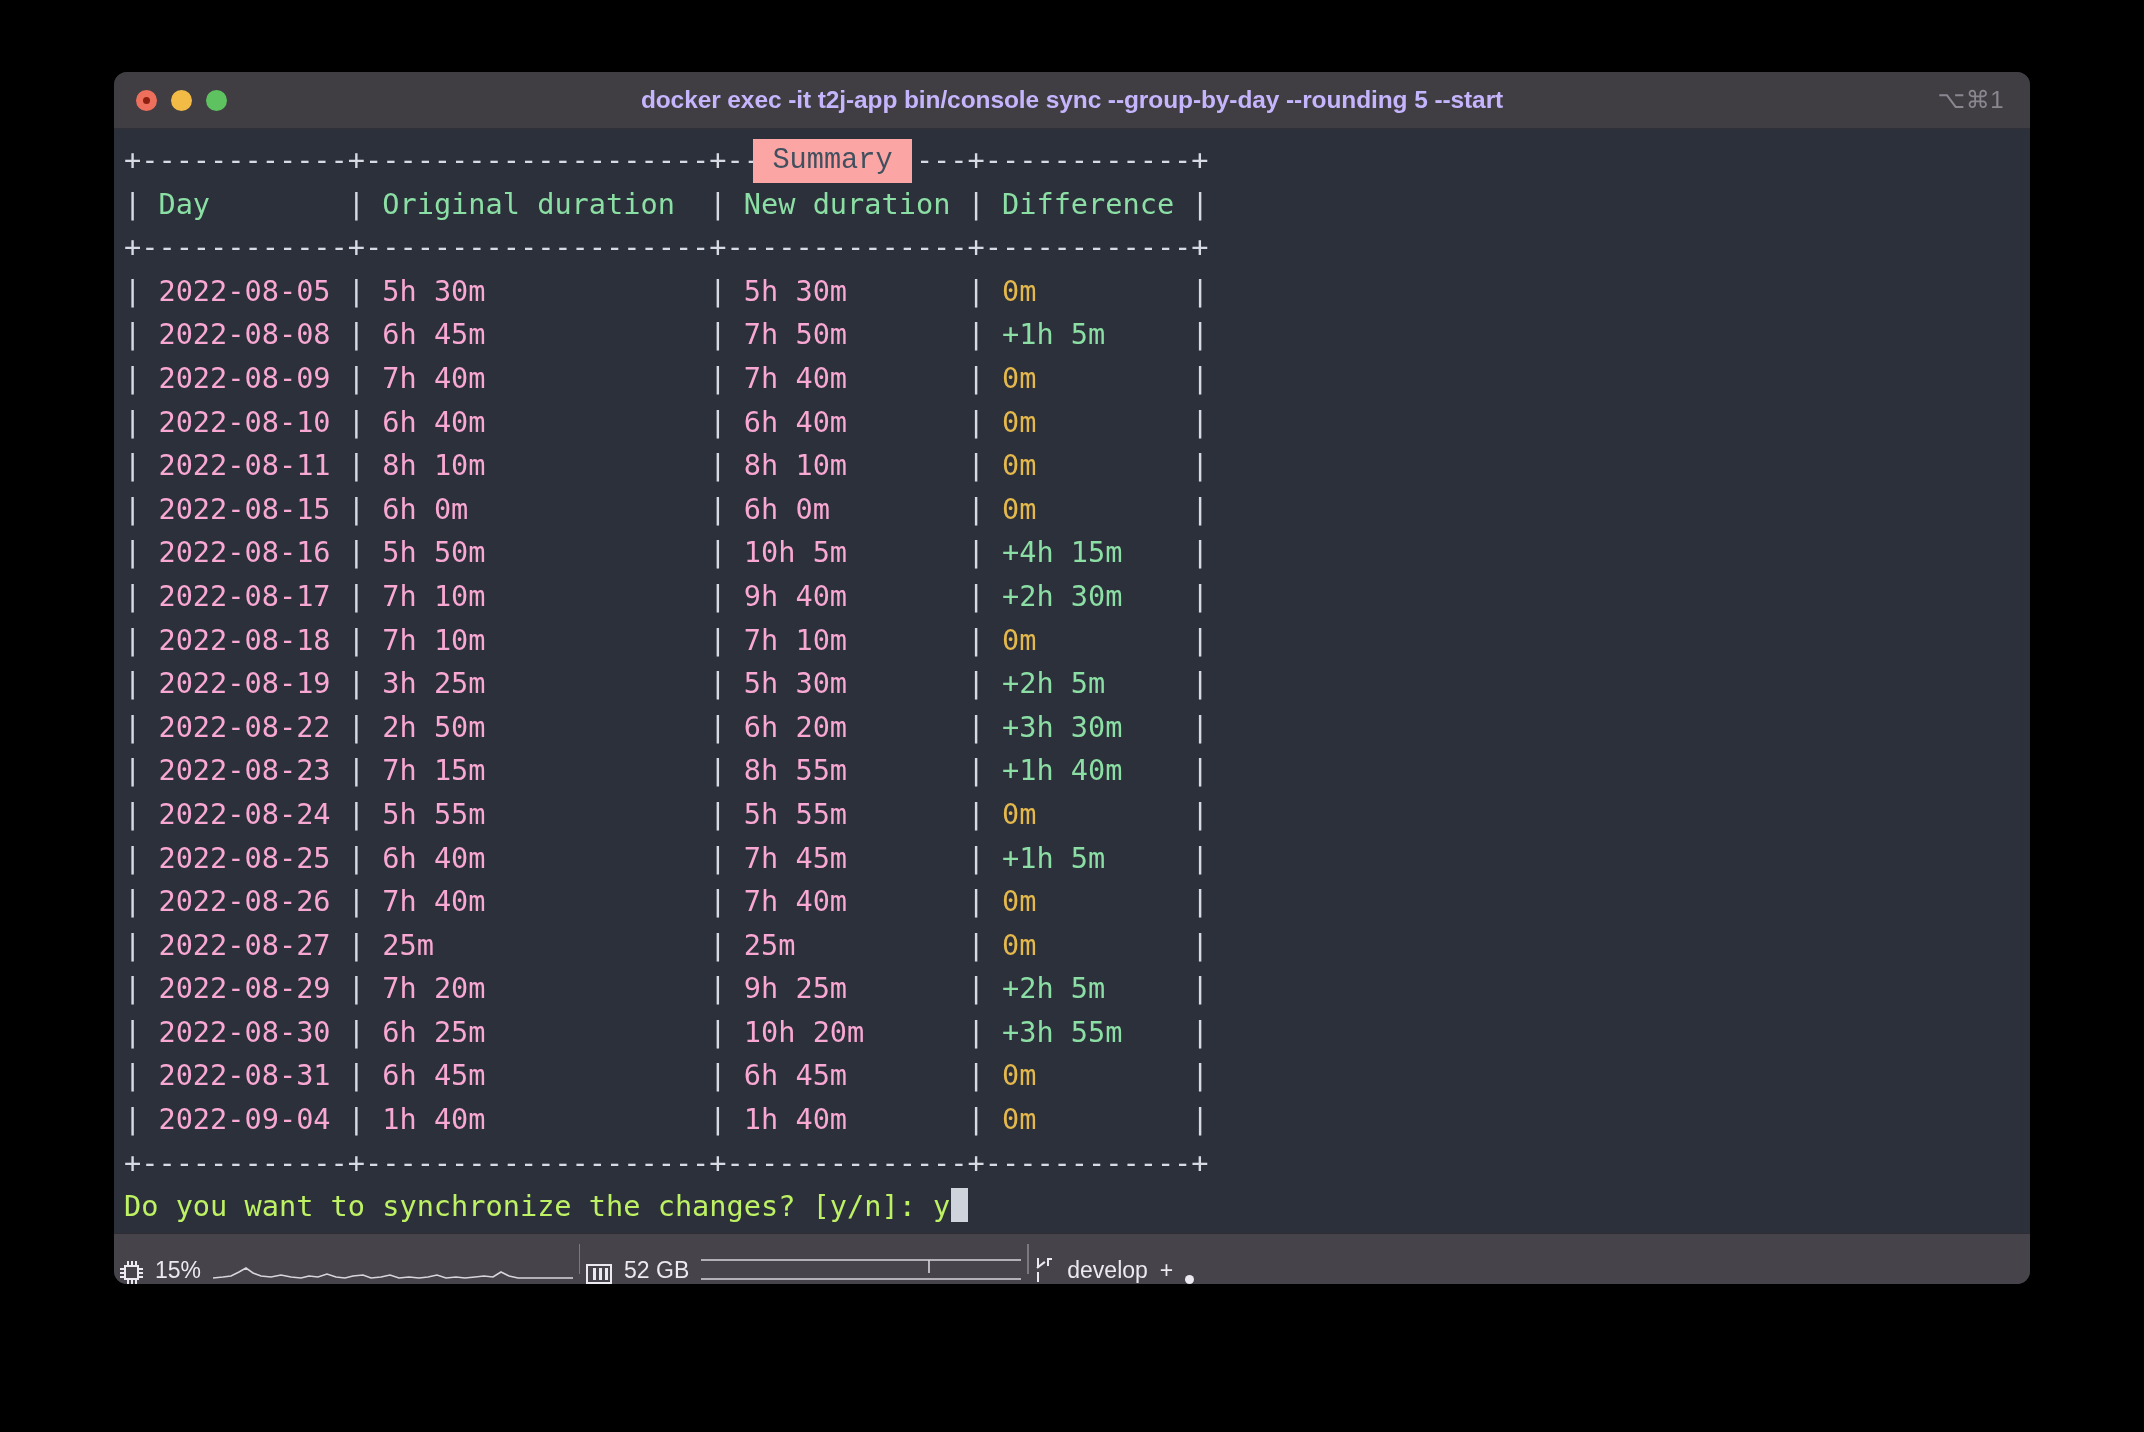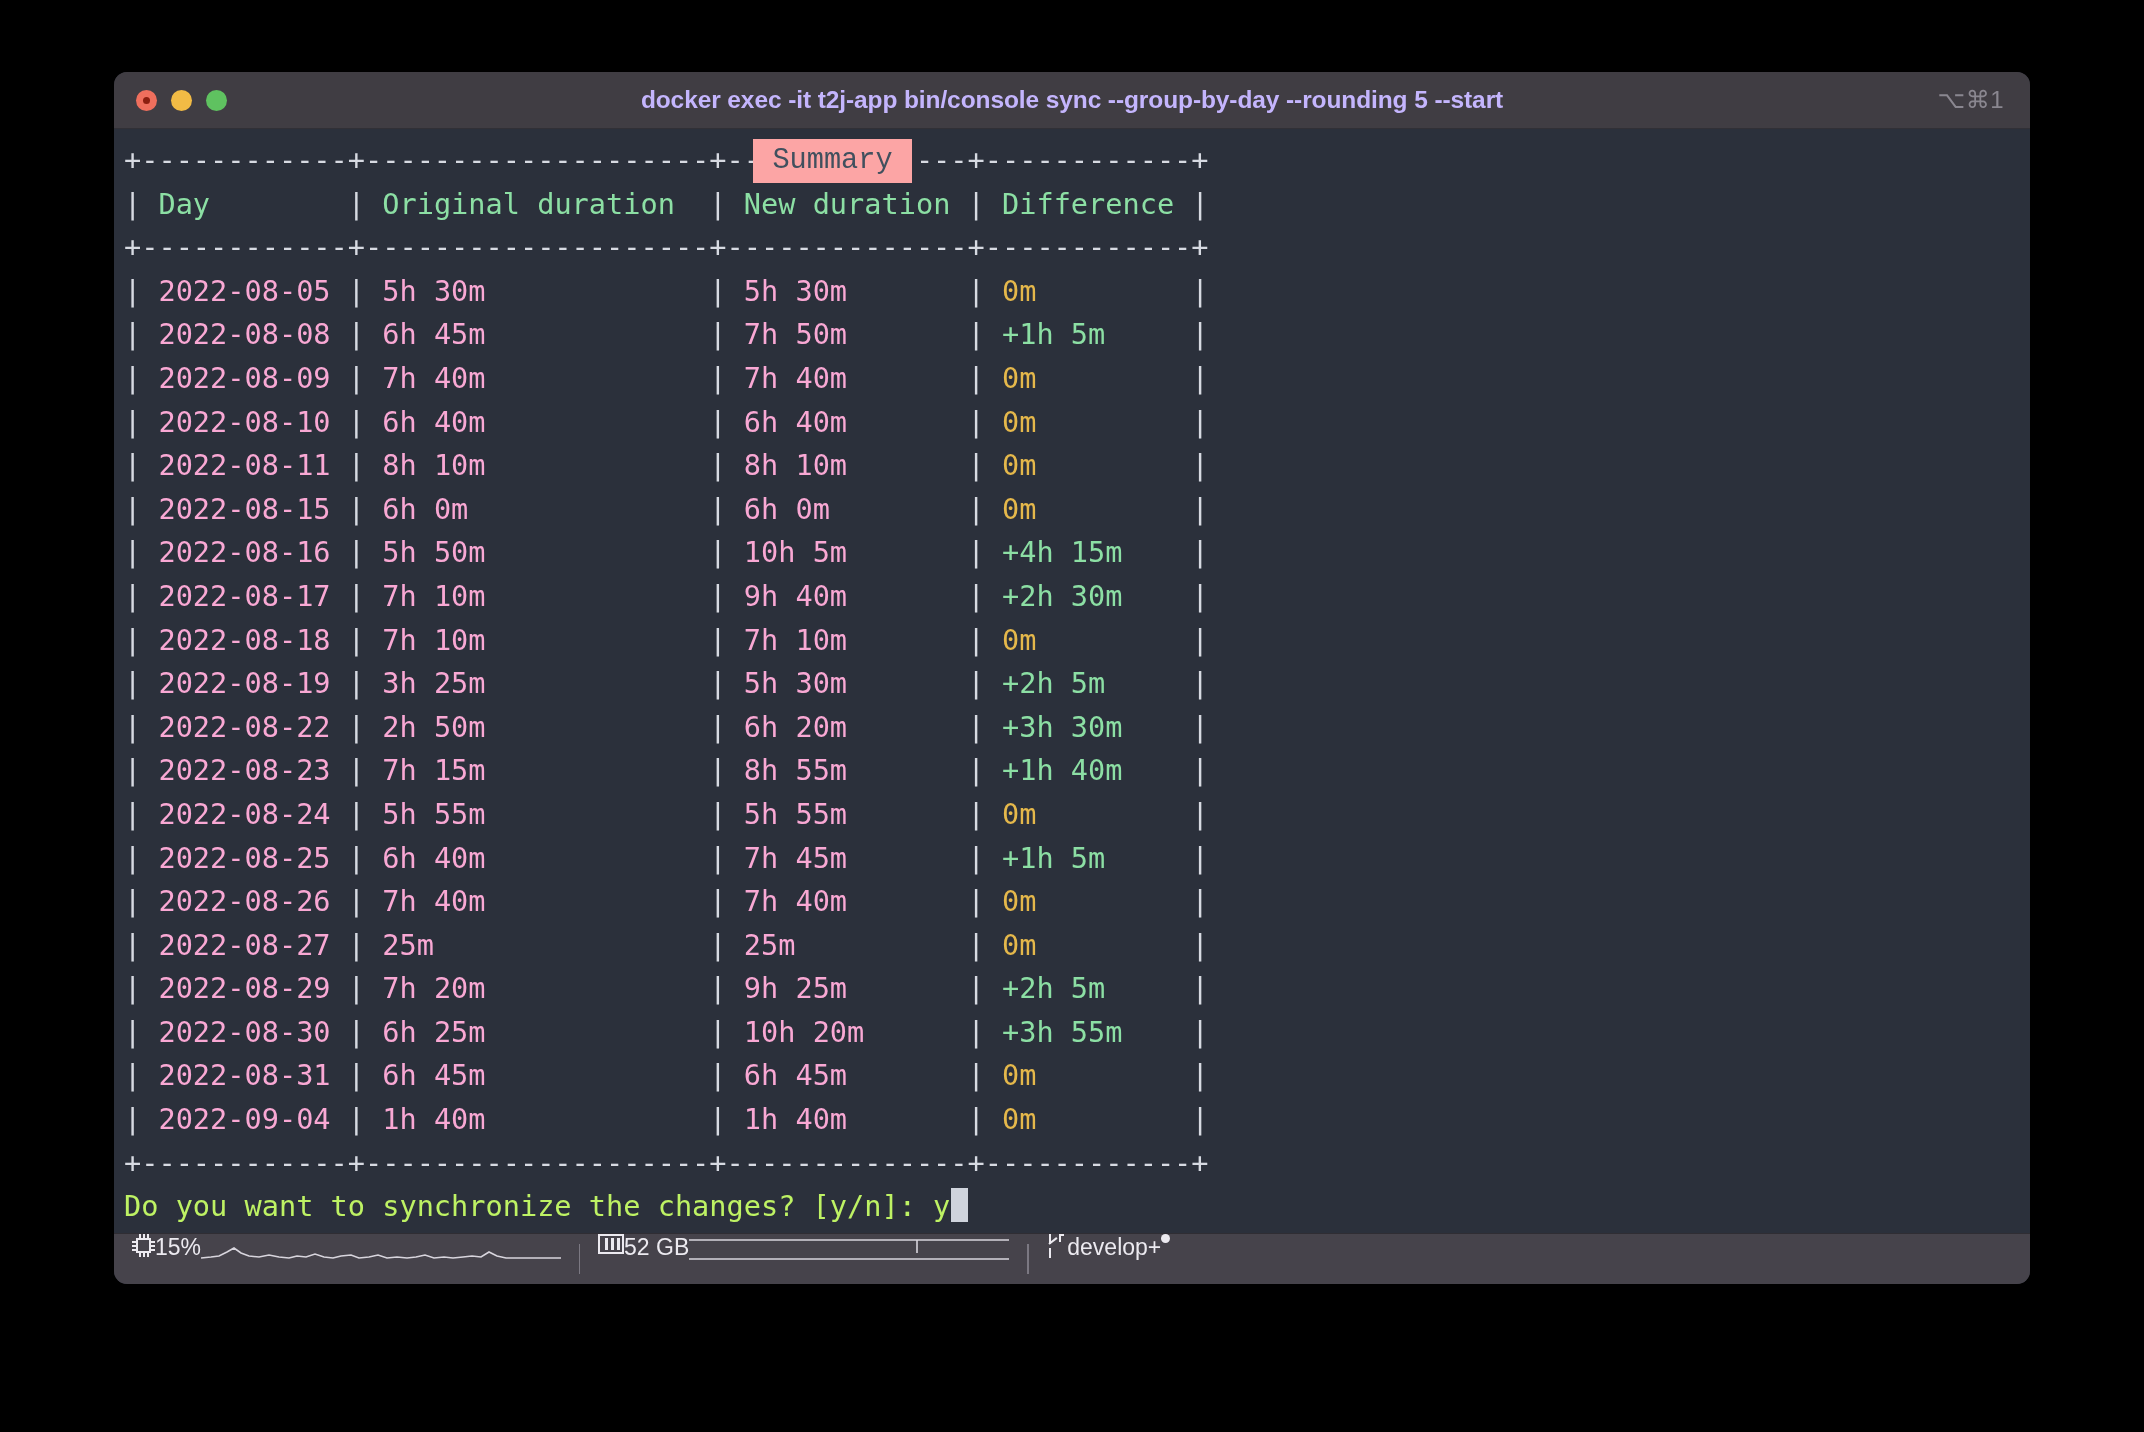--- a/index.html
+++ b/index.html
@@ -148,23 +148,24 @@
     background: #46434b;
     display: flex;
     align-items: center;
     color: #eceaf0;
     font-family: "Liberation Sans", sans-serif;
     font-size: 23px;
     border-top: 1px solid #2f2d33;
   }
   .sb-group {
     display: flex;
-    align-items: flex-start;
+    align-items: flex-end;
     height: 100%;
-    padding: 0 18px;
+    gap: 12px;
+    padding: 0 6px;
   }
   .sb-sep {
     width: 1px;
     height: 30px;
     background: #7b7882;
     flex: 0 0 auto;
   }
   .sb-label { white-space: nowrap; }
   .spacer-flex { flex: 1 1 auto; }
 

